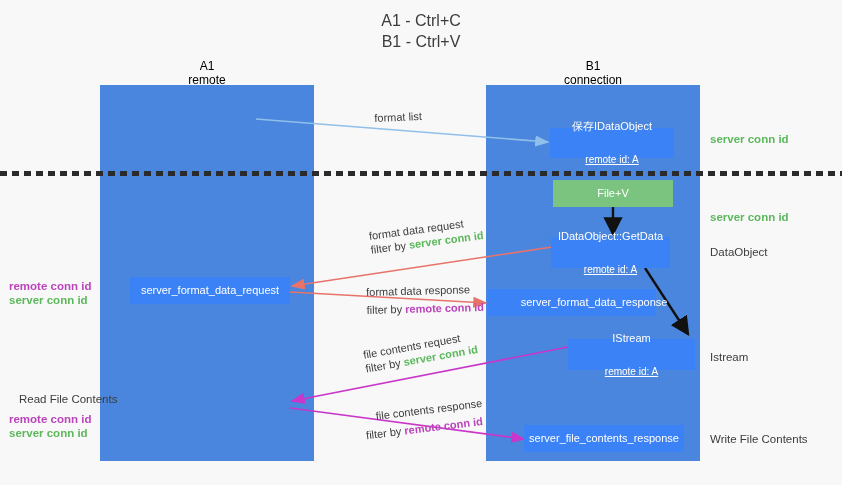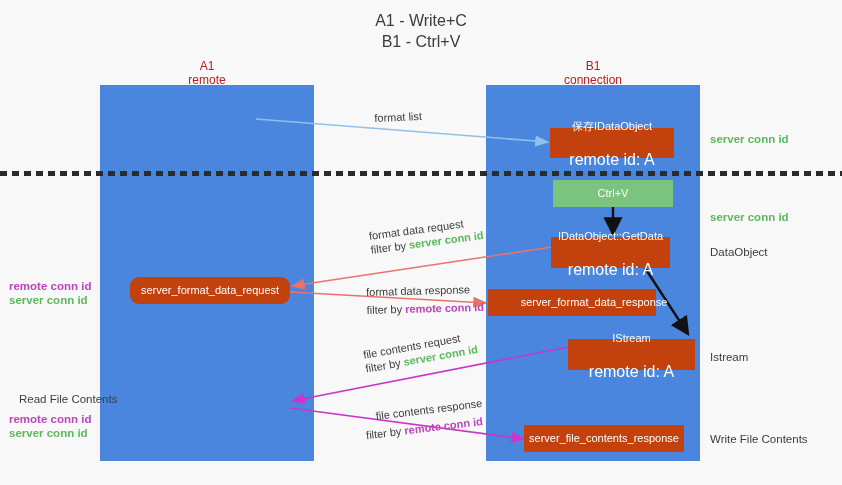--- a/index.html
+++ b/index.html
@@ -23,21 +23,21 @@
     text-align: center;
     font-size: 16px;
     color: #3c3c3c;
     line-height: 21px;
   }
 
   
   .col-head {
     text-align: center;
     font-size: 12px;
-    color: #b91c1c;
+    color: #000000;
     line-height: 14px;
   }
 
   
   .lane {
     background: #4a86dd;
   }
 
   
   .node {
@@ -46,22 +46,22 @@
     flex-direction: column;
     align-items: center;
     justify-content: center;
     color: #ffffff;
     font-size: 11px;
     line-height: 13px;
     text-align: center;
     white-space: nowrap;
   }
   .node.green { background: #7bc47f; }
-  .node.orange { background: #c2410c; gap: 20px; }
-  .node .l2 { font-size: 16px; }
+  .node.orange { background: #3b82f6; gap: 20px; }
+  .node .l2 { font-size: 10px; text-decoration: underline; }
 
   
   .dash-line {
     left: 0; top: 171px;
     width: 842px; height: 5px;
     background-image: repeating-linear-gradient(
       to right,
       #2b2b2b 0px, #2b2b2b 7px,
       rgba(0,0,0,0) 7px, rgba(0,0,0,0) 12px);
   }
@@ -92,21 +92,21 @@
     width: 842px; height: 485px;
     pointer-events: none;
   }
 </style>
 </head>
 <body>
 
 <div id="canvas">
 
   <div class="abs title-block">
-    <div>A1 - Write+C</div>
+    <div>A1 - Ctrl+C</div>
     <div>B1 - Ctrl+V</div>
   </div>
 
   <div class="abs col-head" style="left:100px; top:59px; width:214px;">
     <div>A1</div>
     <div>remote</div>
   </div>
   <div class="abs col-head" style="left:486px; top:59px; width:214px;">
     <div>B1</div>
     <div>connection</div>
@@ -148,29 +148,29 @@
 
   <div class="abs dash-line"></div>
 
 
   <div class="abs node orange" style="left:550px; top:128px; width:124px; height:30px;">
     <span>保存IDataObject</span>
     <span class="l2">remote id: A</span>
   </div>
 
   <div class="abs node green" style="left:553px; top:180px; width:120px; height:27px;">
-    <span>Ctrl+V</span>
+    <span>File+V</span>
   </div>
 
   <div class="abs node orange" style="left:551px; top:237px; width:119px; height:31px;">
     <span>IDataObject::GetData</span>
     <span class="l2">remote id: A</span>
   </div>
 
-  <div class="abs node orange" style="left:130px; top:277px; width:160px; height:27px;border-radius:9px;">
+  <div class="abs node orange" style="left:130px; top:277px; width:160px; height:27px;">
     <span>server_format_data_request</span>
   </div>
 
   <div class="abs node orange" style="left:488px; top:289px; width:168px; height:27px;padding-left:44px;">
     <span>server_format_data_response</span>
   </div>
 
   <div class="abs node orange" style="left:568px; top:339px; width:127px; height:31px;">
     <span>IStream</span>
     <span class="l2">remote id: A</span>

